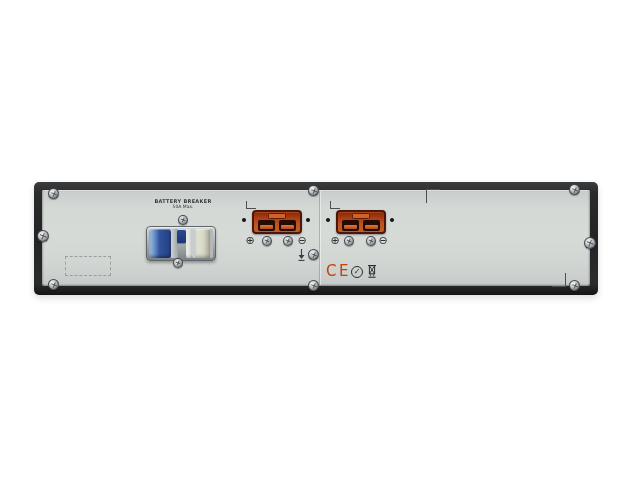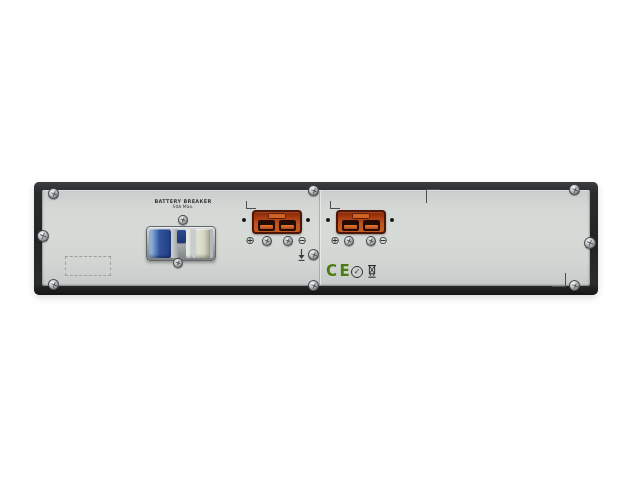--- a/index.html
+++ b/index.html
@@ -59,21 +59,21 @@
   .connector .slot.s2{left:25px;}
 
   .dot{background:#141414;border-radius:50%;}
   .mark-bl{border-left:1px solid #4a4f4f;border-bottom:1px solid #4a4f4f;}
   .mark-tl{border-left:1px solid #4a4f4f;border-top:1px solid #4a4f4f;}
   .mark-br{border-right:1px solid #4a4f4f;border-bottom:1px solid #4a4f4f;}
 
   .terminal-sign{font-size:11px;color:#2e3232;width:12px;text-align:center;line-height:12px;}
   .dashed-box{border:1px dashed #9aa09e;box-sizing:border-box;}
 
-  .ce-text{font-size:15px;letter-spacing:2.5px;color:#4d7c0f;font-weight:700;line-height:16px;}
+  .ce-text{font-size:15px;letter-spacing:2.5px;color:#c2410c;font-weight:400;line-height:16px;}
   .rcm{border:1.3px solid #2a2e2e;border-radius:50%;box-sizing:border-box;
        color:#2a2e2e;font-size:8px;line-height:9px;text-align:center;}
 </style>
 </head>
 <body>
 
 <div id="stage">
 
   <div class="abs frame" style="left:34px;top:182px;width:564px;height:113px;"></div>
   <div class="abs face" style="left:42px;top:190px;width:548px;height:96px;"></div>

